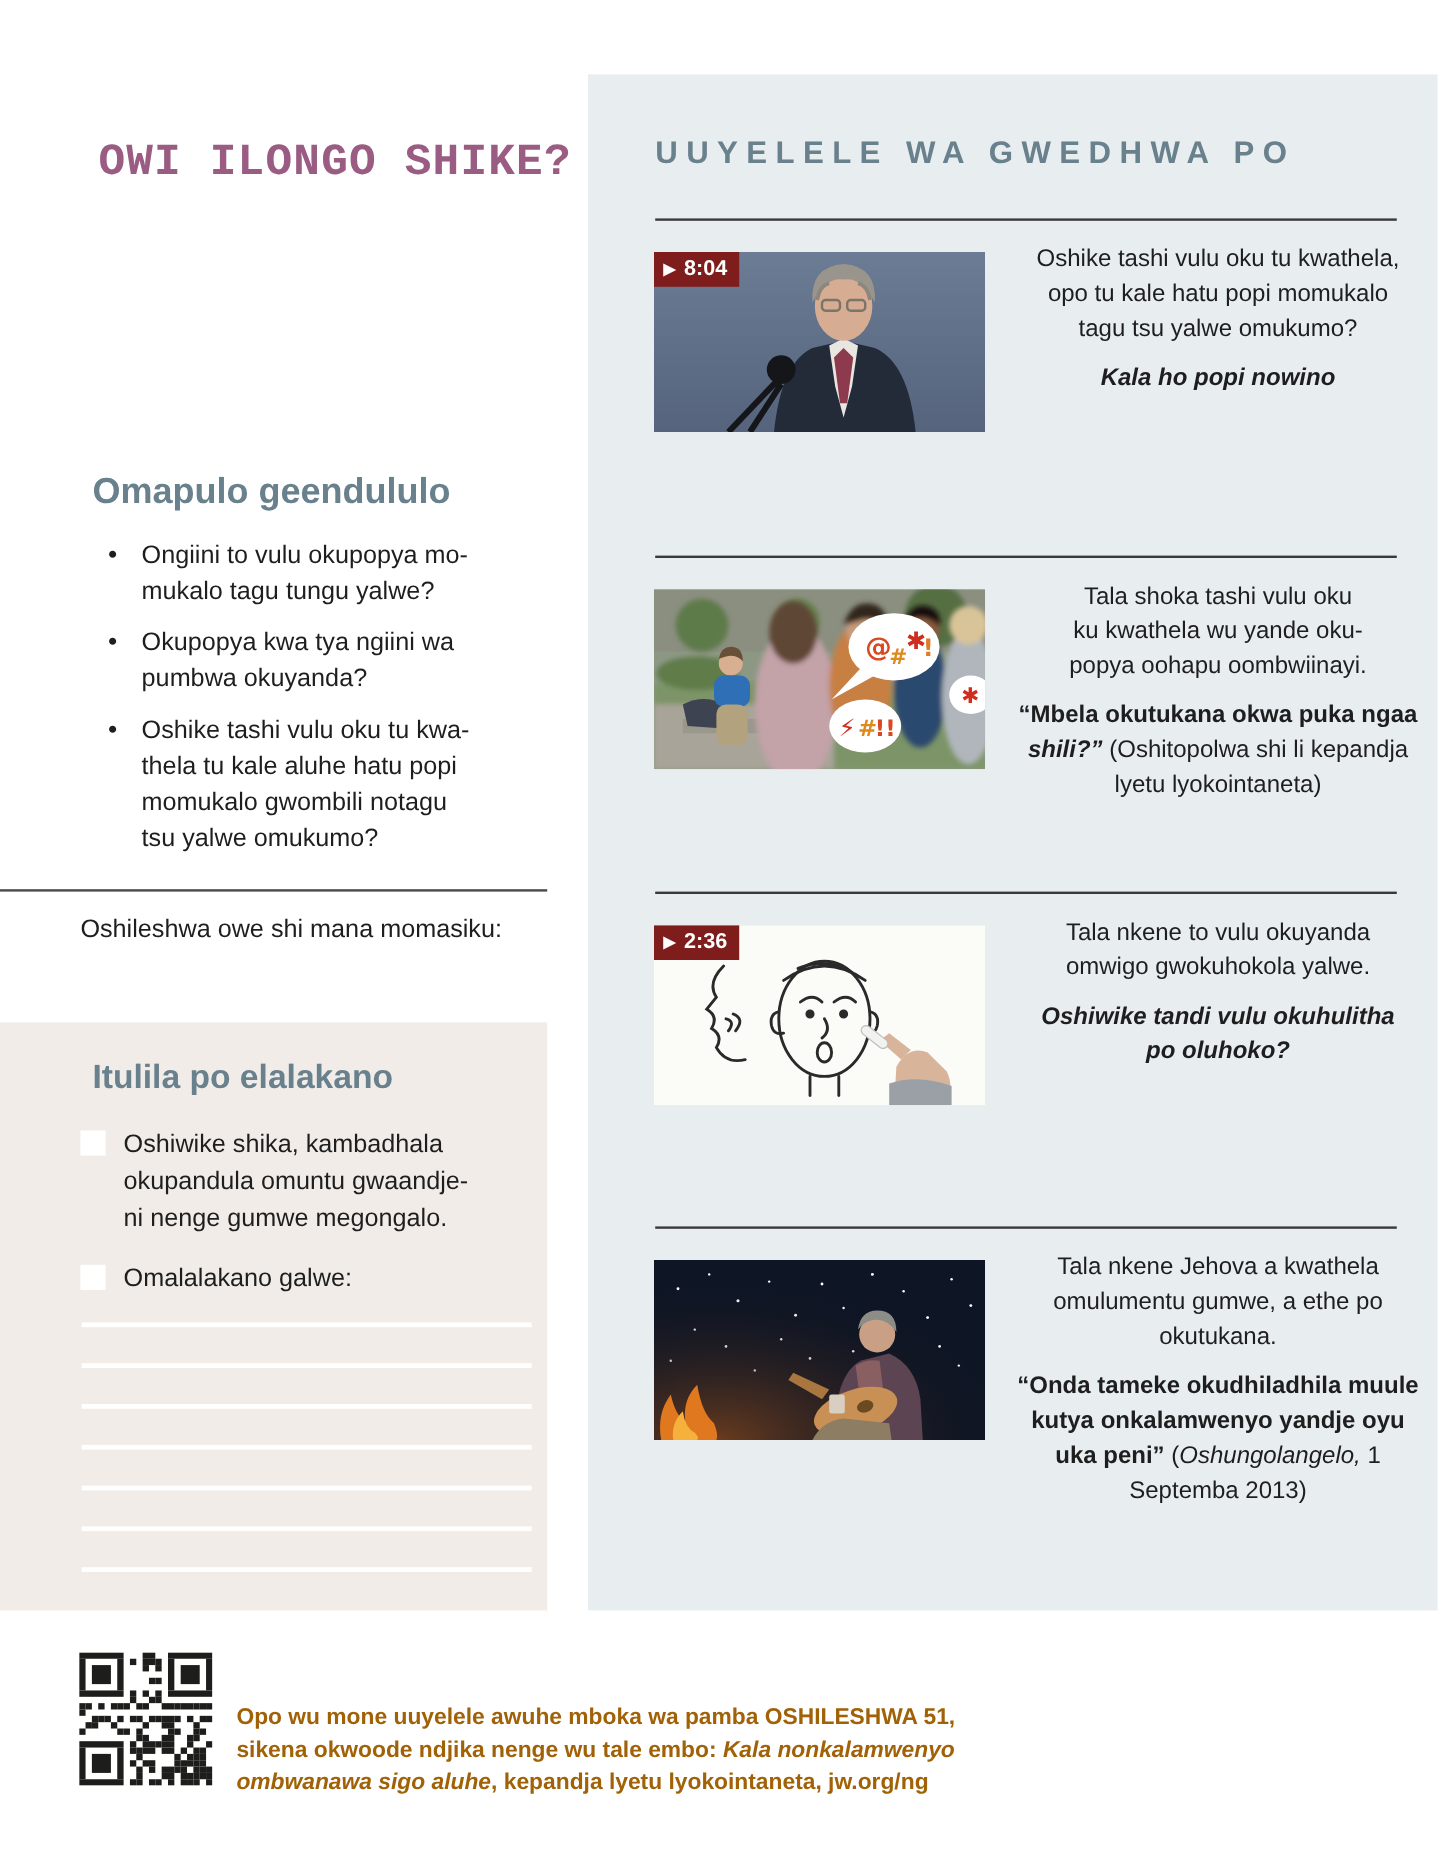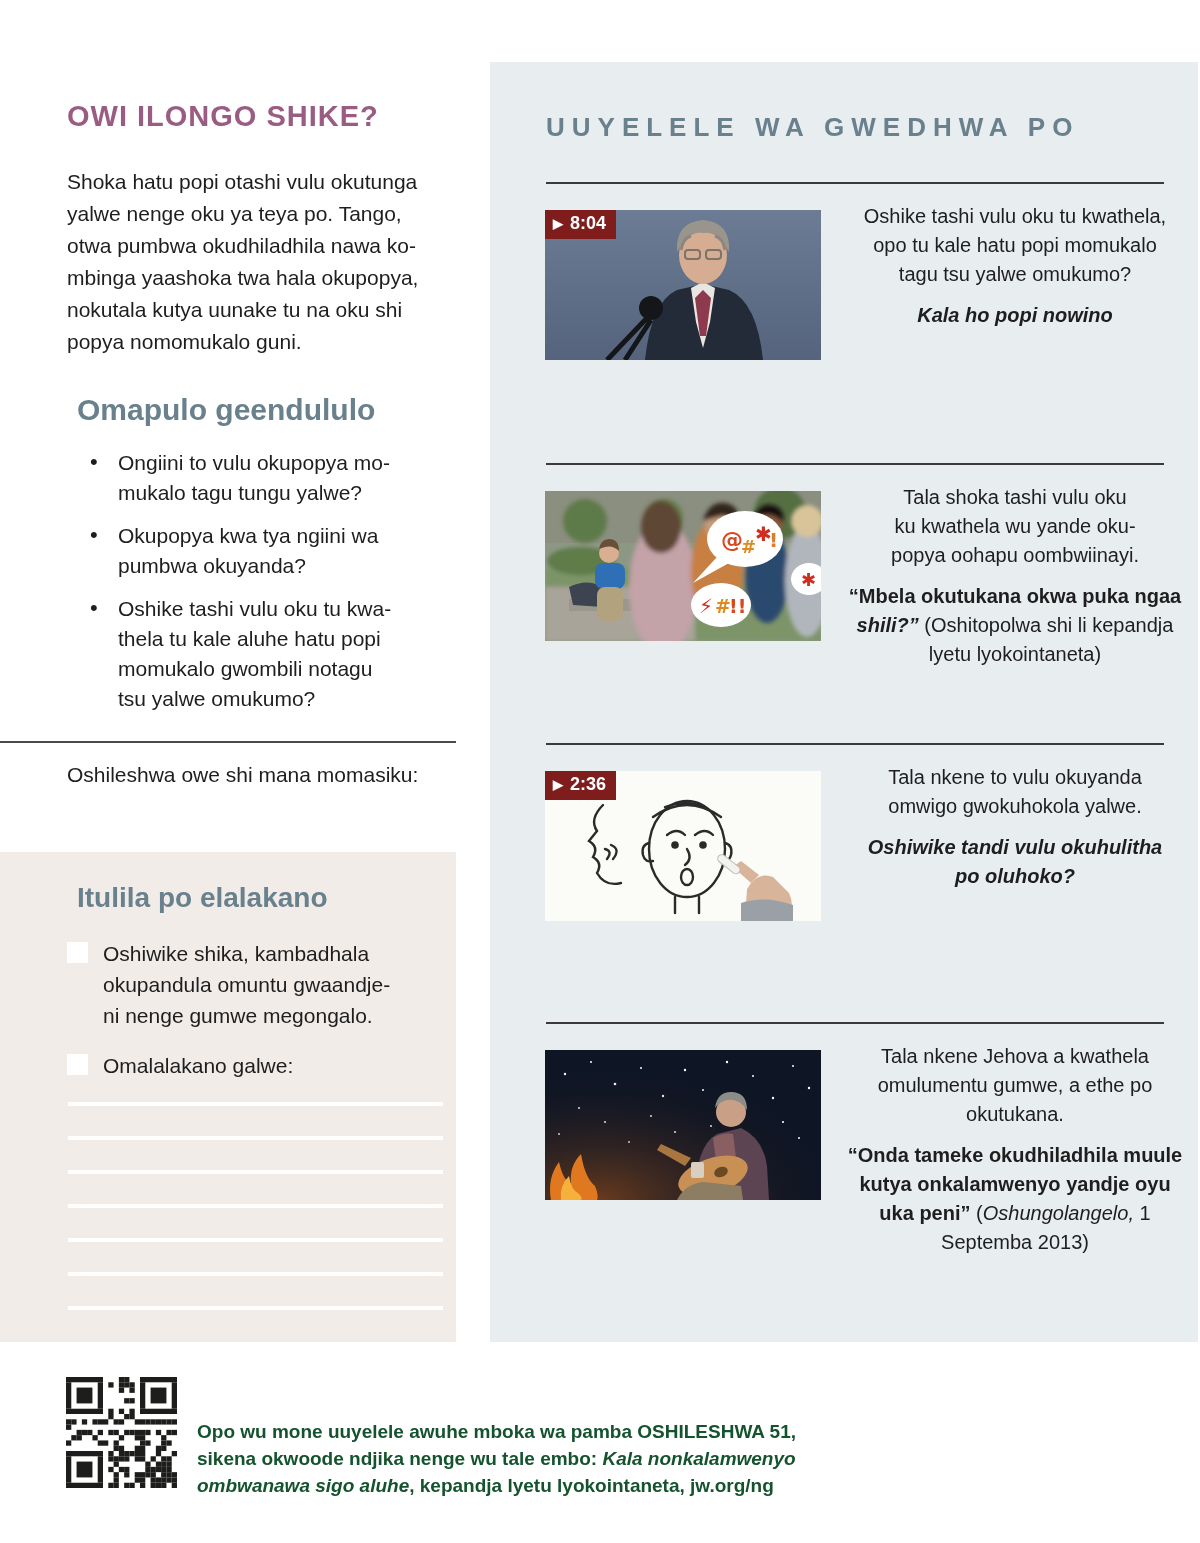--- a/index.html
+++ b/index.html
@@ -2,22 +2,22 @@
 <html><head>
 <meta charset="utf-8">
 <title>OWI ILONGO SHIKE?</title>
 <style>
   html,body{margin:0;padding:0;background:#ffffff;}
   .page{position:relative;width:1200px;height:1543px;background:#ffffff;overflow:hidden;
         font-family:"Liberation Sans", sans-serif;color:#1e1e1e;}
   .pre{white-space:pre-line;}
 
   
-  .h1-purple{position:absolute;left:67px;top:100px;margin:0;font-size:29px;font-weight:bold;
-             letter-spacing:1px;color:#9a5c82;}
+  .h1-purple{position:absolute;left:67px;top:100px;margin:15px;font-size:37px;font-weight:bold;
+             letter-spacing:1px;color:#9a5c82;font-family:Liberation Mono, monospace;}
   .intro{position:absolute;left:67px;top:166px;width:412px;margin:0;font-size:21px;line-height:32px;}
   .h2-slate{margin:10px;font-size:30px;font-weight:bold;color:#69808d;}
   .questions-title{position:absolute;left:67px;top:383px;}
   .questions{position:absolute;left:90px;top:448px;width:370px;margin:0;padding:0;list-style:none;}
   .questions li{position:relative;padding-left:28px;margin-bottom:13px;font-size:21px;line-height:30px;}
   .questions .bullet{position:absolute;left:0;top:-1px;font-size:22px;}
   .rule-left{position:absolute;left:0;top:741px;width:456px;height:0;border:none;
              border-top:2px solid #4a4a4a;margin:0;}
   .completed{position:absolute;left:67px;top:763px;margin:0;font-size:21px;}
 
@@ -45,35 +45,29 @@
          font-weight:bold;padding:3px 10px 4px 8px;line-height:20px;}
   .badge .play{font-size:13px;margin-right:7px;position:relative;top:-1px;}
   .media-text{position:absolute;left:353px;top:20px;width:344px;font-size:20px;line-height:29px;text-align:center;}
   .media-text p{margin:0 0 12px 0;}
   .prompt{font-weight:bold;font-style:italic;}
   .quote strong{font-weight:bold;}
 
   
   .qr{position:absolute;left:66px;top:1377px;width:111px;height:111px;background:#ffffff;}
   .footer-text{position:absolute;left:197px;top:1418px;width:622px;margin:0;font-size:19px;
-               line-height:27px;font-weight:bold;color:#14532d;}
+               line-height:27px;font-weight:bold;color:#a16207;}
 </style>
 </head>
 <body>
 
 <div class="page">
 
   <h1 class="h1-purple">OWI ILONGO SHIKE?</h1>
 
-  <p class="intro pre">Shoka hatu popi otashi vulu okutunga
-yalwe nenge oku ya teya po. Tango,
-otwa pumbwa okudhiladhila nawa ko-
-mbinga yaashoka twa hala okupopya,
-nokutala kutya uunake tu na oku shi
-popya nomomukalo guni.</p>
 
   <h2 class="h2-slate questions-title">Omapulo geendululo</h2>
 
   <ul class="questions">
     <li>
       <span class="bullet">•</span>
       <span class="pre">Ongiini to vulu okupopya mo-
 mukalo tagu tungu yalwe?</span>
     </li>
     <li>

